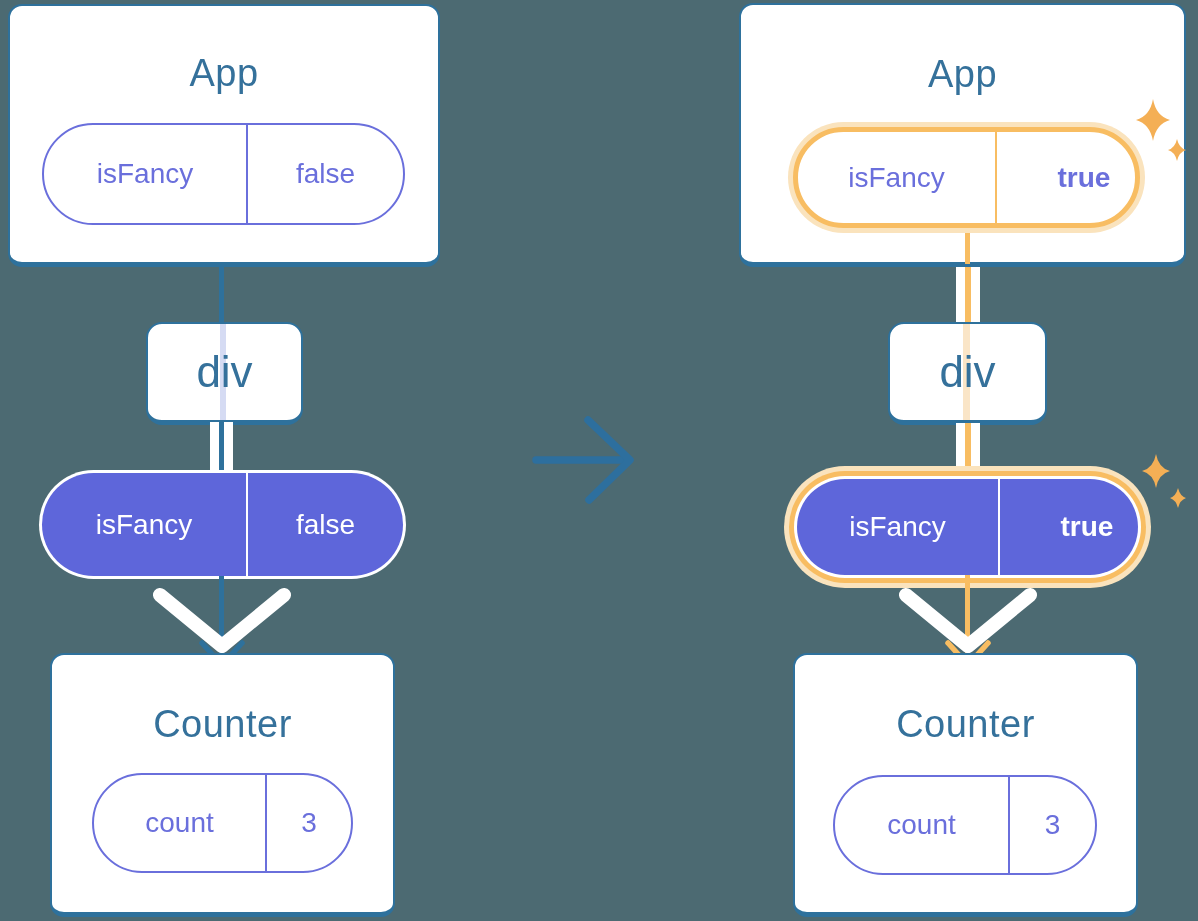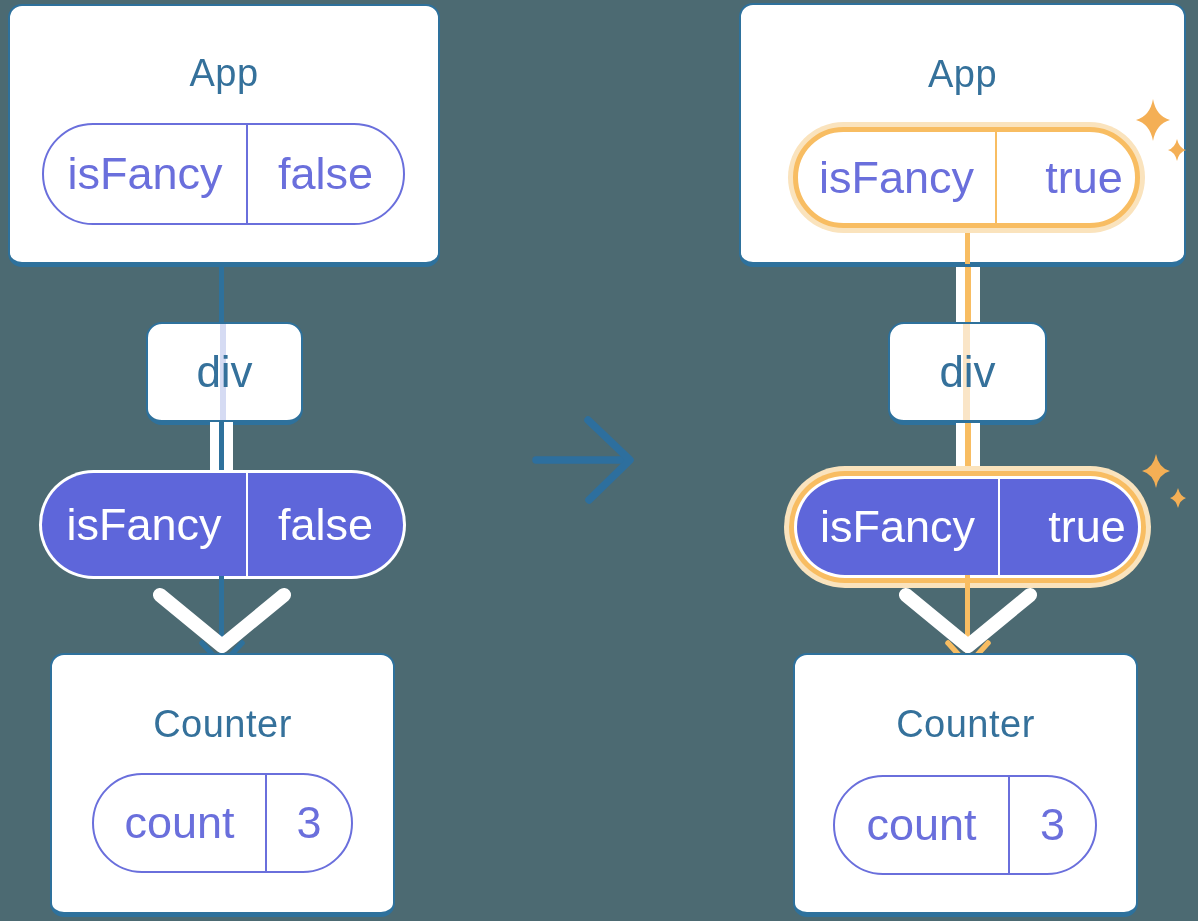--- a/index.html
+++ b/index.html
@@ -14,37 +14,37 @@
   #stage{position:relative;width:1198px;height:916px;background:var(--background);}
 
   .card{position:absolute;background:var(--card-bg);border:2px solid var(--card-border);
         border-bottom-width:5px;border-radius:14px;}
   .card-title{position:absolute;left:0;right:0;text-align:center;font-size:38px;font-weight:500;
         color:var(--title);letter-spacing:.5px;}
 
   .pill-outline{position:absolute;display:flex;background:var(--card-bg);
         border:2.5px solid var(--purple);border-radius:999px;overflow:hidden;}
   .pill-cell{display:flex;align-items:center;justify-content:center;
-        font-size:45px;color:var(--purple);}
+        font-size:28px;color:var(--purple);}
   .pill-cell.grow{flex:1;}
   .pill-outline .pill-cell.first{border-right:2.5px solid var(--purple);}
 
   .pill-solid{position:absolute;display:flex;background:var(--purple-fill);
         border-radius:999px;box-shadow:0 0 0 3px #fff;overflow:hidden;}
   .pill-solid .pill-cell{color:#fff;}
   .pill-solid .pill-cell.first{border-right:2.5px solid #fff;}
 
   .pill-fancy{position:absolute;display:flex;background:var(--card-bg);
         border:5px solid var(--orange);border-radius:999px;overflow:hidden;
         box-shadow:0 0 0 5px var(--orange-pale);}
   .pill-fancy .pill-cell.first{border-right:2px solid var(--orange);}
 
   .pill-solid.fancy{box-shadow:0 0 0 3px #fff,0 0 0 8px var(--orange),0 0 0 13px var(--orange-pale);}
 
-  .bold{font-weight:400;padding-left:36px;}
+  .bold{font-weight:700;padding-left:36px;}
 
   .vline{position:absolute;}
   .divbox{position:absolute;background:var(--card-bg);border:2px solid var(--card-border);
         border-bottom-width:5px;border-radius:16px;}
   .divbox .stripe{position:absolute;top:0;bottom:0;}
   .divbox .lbl{position:relative;width:100%;height:100%;display:flex;align-items:center;
         justify-content:center;font-size:44px;color:var(--title);font-weight:500;}
   .pipe{position:absolute;}
   .pipe span{position:absolute;top:0;bottom:0;}
   svg{position:absolute;display:block;}

